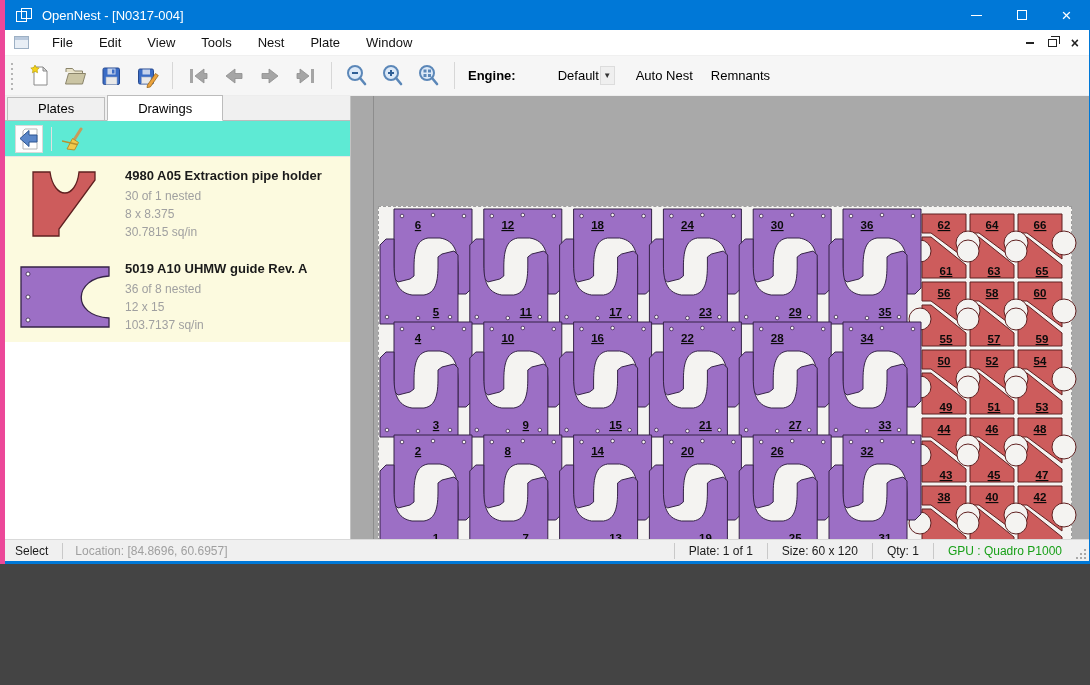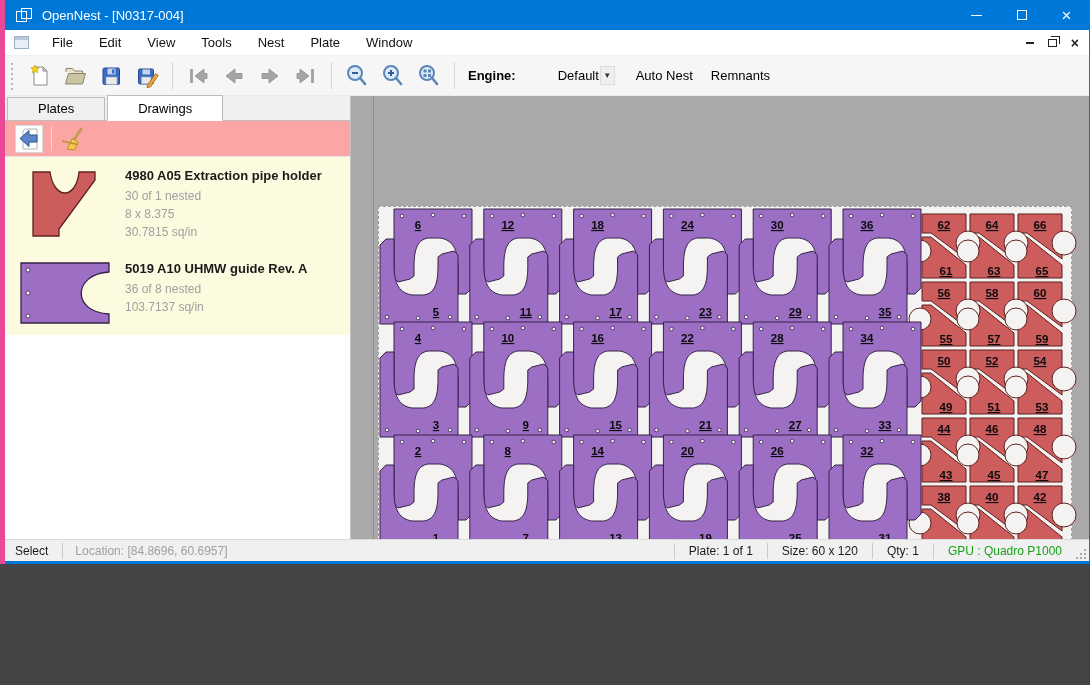--- a/index.html
+++ b/index.html
@@ -37,21 +37,21 @@
   background-size:5px 5px; }
 .tbtn { width:30px; height:30px; display:flex; align-items:center; justify-content:center; margin:0 3px; }
 .tsep { width:1px; height:27px; background:#d7d7d7; margin:0 7px; }
 .engine-label { font-size:13px; font-weight:bold; margin:0 6px 0 6px; }
 .engine-value { font-size:13px; width:78px;padding-left:36px; }
 .combo-arrow { width:15px; height:19px; background:#efefef; border:1px solid #dcdcdc; display:flex; align-items:center; justify-content:center; font-size:8px; color:#333; margin-right:12px;}
 .tb-label { font-size:13px; margin:0 9px; }
 
 
 .main { flex:1 1 auto; display:flex; min-height:0; }
-.sidepanel { width:346px; flex:0 0 auto; background:#fca5a5; display:flex; flex-direction:column; border-right:1px solid #c3c3c3;}
+.sidepanel { width:346px; flex:0 0 auto; background:#5eead4; display:flex; flex-direction:column; border-right:1px solid #c3c3c3;}
 .tabstrip { height:25px; background:#f0f0f0; display:flex; align-items:flex-end; position:relative; flex:0 0 auto;}
 .tabstrip::after { content:''; position:absolute; left:0; right:0; bottom:0; height:1px; background:#bcbcbc; }
 .tab { font-size:13px; padding:3px 30px 4px 30px; border:1px solid #bcbcbc; background:#f0f0f0; position:relative; margin-left:2px; }
 .tab.active { background:#fff; border-bottom:1px solid #fff; z-index:2; padding-top:5px;margin-top:48px; }
 .panel-toolbar { height:36px; display:flex; align-items:center; padding:0 10px; gap:8px; border-bottom:1px solid #e6e6e6; flex:0 0 auto;}
 .ptool { width:28px; height:28px; display:flex; align-items:center; justify-content:center; border:1px solid #d9d9d9; background:#fdfdfd;}
 .ptool.flat { border-color:transparent; background:transparent; }
 .psep { width:1px; height:24px; background:#e0e0e0; }
 .drawlist { background:#fcfadf; flex:0 0 auto; }
 .draw-item { display:flex; padding:9px 6px 8px 10px; }
@@ -249,20 +249,21 @@
             <svg width="96" height="68">
               <path d="M4,4 L92,4 L92,13 C56,15 54,53 92,55 L92,64 L4,64 Z" fill="#9c6fc5" stroke="#352347" stroke-width="1.3"></path>
               <circle cx="11" cy="11" r="2" fill="#fff" stroke="#352347" stroke-width="0.8"></circle>
               <circle cx="11" cy="34" r="2" fill="#fff" stroke="#352347" stroke-width="0.8"></circle>
               <circle cx="11" cy="57" r="2" fill="#fff" stroke="#352347" stroke-width="0.8"></circle>
             </svg>
           </div>
           <div class="draw-text">
             <div class="draw-title">5019 A10 UHMW guide Rev. A</div>
             <div class="draw-meta">36 of 8 nested</div>
+            <div class="draw-meta">12 x 15</div>
             <div class="draw-meta">103.7137 sq/in</div>
           </div>
         </div>
       </div>
       <div class="panel-rest"></div>
     </div>
 
     <div class="canvas">
       <div class="plate">
         <svg id="nest-svg" width="692" height="343" viewBox="0 0 692 343">

